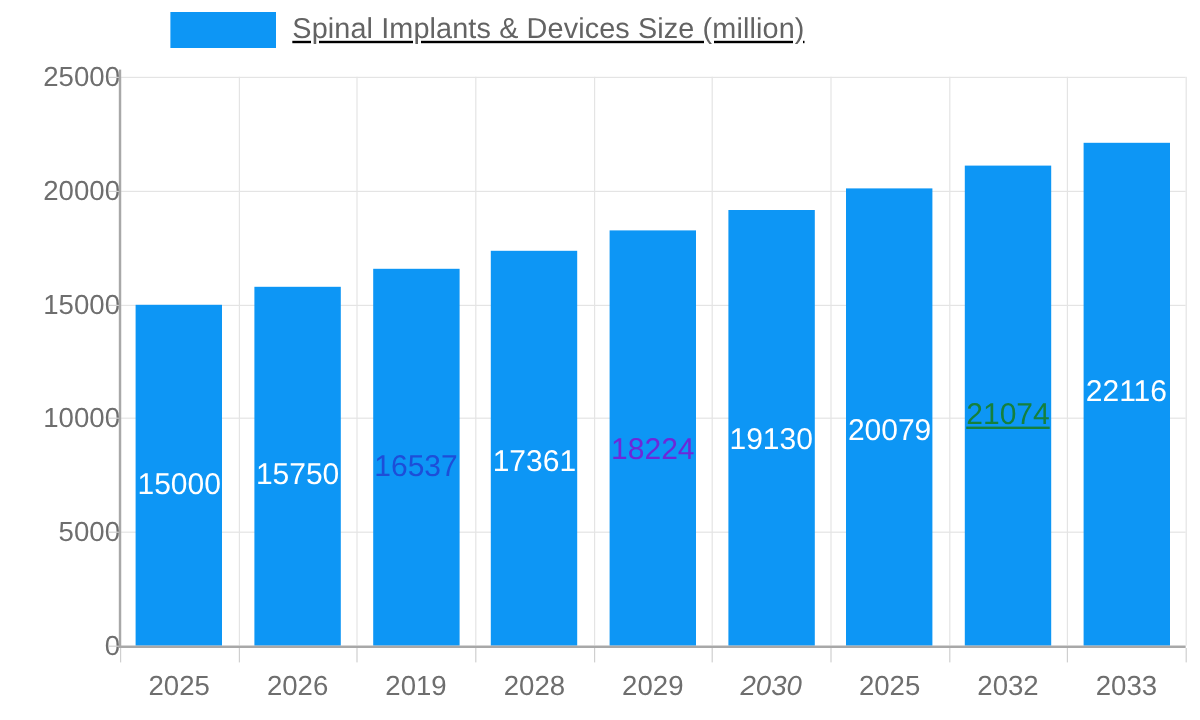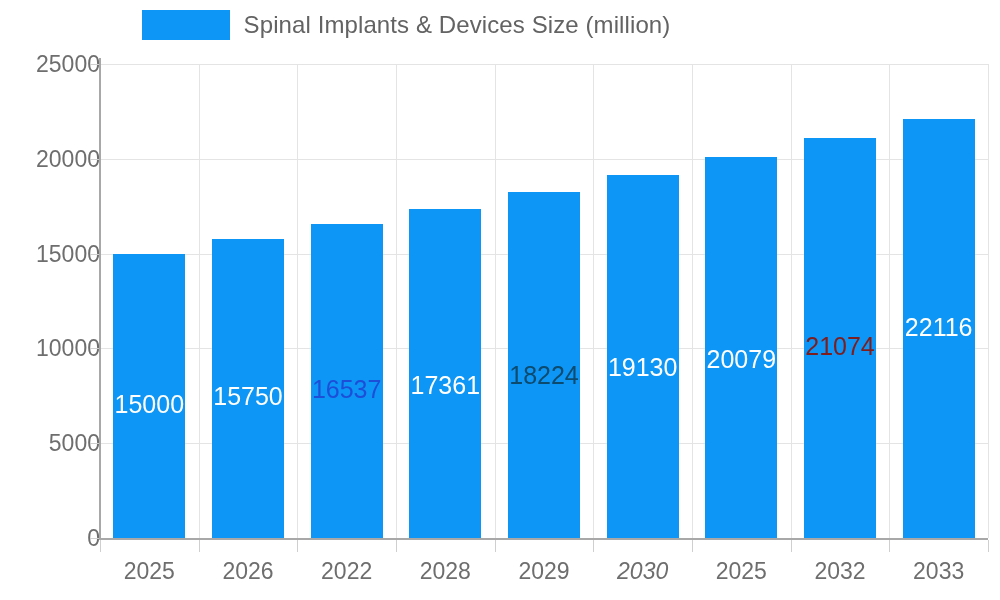--- a/index.html
+++ b/index.html
@@ -25,20 +25,21 @@
   #legend {
     position: absolute;
     left: 0;
     top: 0;
     width: 812px;
     height: 50px;
     display: flex;
     align-items: center;
     justify-content: center;
     gap: 14px;
+    text-decoration: underline;
   }
   #legend-swatch {
     width: 88px;
     height: 30px;
     background: #0d96f5;
     flex: 0 0 auto;
   }
   #legend-label {
     font-size: 24px;
     color: #636363;
@@ -189,38 +190,38 @@
       <div class="vgrid" style="left: 888px;"></div>
       <div class="bar" title="2025: 15000" style="left: 13px; width: 72px; height: 284.4px; background: rgb(13, 150, 245);"></div>
       <div class="bar-value" style="left: 49.3333px; top: 339.6px; color: rgb(255, 255, 255);">15000</div>
       <div class="bar" title="2026: 15750" style="left: 112px; width: 72px; height: 298.62px; background: rgb(13, 150, 245);"></div>
       <div class="bar-value" style="left: 148px; top: 332.38px; color: rgb(255, 255, 255);">15750</div>
       <div class="bar" title="2027: 16537" style="left: 211px; width: 72px; height: 313.542px; background: rgb(13, 150, 245);"></div>
       <div class="bar-value" style="left: 246.667px; top: 325.458px; color: #1d4ed8;">16537</div>
       <div class="bar" title="2028: 17361" style="left: 309px; width: 72px; height: 329.165px; background: rgb(13, 150, 245);"></div>
       <div class="bar-value" style="left: 345.333px; top: 320.835px; color: rgb(255, 255, 255);">17361</div>
       <div class="bar" title="2029: 18224" style="left: 408px; width: 72px; height: 345.527px; background: rgb(13, 150, 245);"></div>
-      <div class="bar-value" style="left: 444px; top: 311.473px; color: #0c4a6e;">18224</div>
+      <div class="bar-value" style="left: 444px; top: 311.473px; color: #6d28d9;">18224</div>
       <div class="bar" title="2030: 19130" style="left: 507px; width: 72px; height: 362.705px; background: rgb(13, 150, 245);"></div>
       <div class="bar-value" style="left: 542.667px; top: 303.295px; color: rgb(255, 255, 255); text-align: center;">19130</div>
       <div class="bar" title="2031: 20079" style="left: 605px; width: 72px; height: 380.698px; background: rgb(13, 150, 245);"></div>
       <div class="bar-value" style="left: 641.333px; top: 295.302px; color: rgb(255, 255, 255);">20079</div>
       <div class="bar" title="2032: 21074" style="left: 704px; width: 72px; height: 399.563px; background: rgb(13, 150, 245);"></div>
-      <div class="bar-value" style="left: 740px; top: 282.437px; color: #7f1d1d;">21074</div>
+      <div class="bar-value" style="left: 740px; top: 282.437px; color: #15803d; text-decoration: underline;">21074</div>
       <div class="bar" title="2033: 22116" style="left: 803px; width: 72px; height: 419.319px; background: rgb(13, 150, 245);"></div>
       <div class="bar-value" style="left: 838.667px; top: 262.681px; color: rgb(255, 255, 255);">22116</div>
     </div>
 
   <div id="y-axis-line"></div>
   <div id="x-axis-line"></div>
 
   <div id="x-ticks">
       <div class="xtick-label" style="left: 149.333px;">2025</div>
       <div class="xtick-label" style="left: 248px;">2026</div>
-      <div class="xtick-label" style="left: 346.667px;">2022</div>
+      <div class="xtick-label" style="left: 346.667px;">2019</div>
       <div class="xtick-label" style="left: 445.333px;">2028</div>
       <div class="xtick-label" style="left: 544px;">2029</div>
       <div class="xtick-label" style="left: 642.667px; font-style: italic;">2030</div>
       <div class="xtick-label" style="left: 741.333px;">2025</div>
       <div class="xtick-label" style="left: 840px;">2032</div>
       <div class="xtick-label" style="left: 938.667px;">2033</div>
       <div class="xtick-mark" style="left: 100px;"></div>
       <div class="xtick-mark" style="left: 199px;"></div>
       <div class="xtick-mark" style="left: 297px;"></div>
       <div class="xtick-mark" style="left: 396px;"></div>

